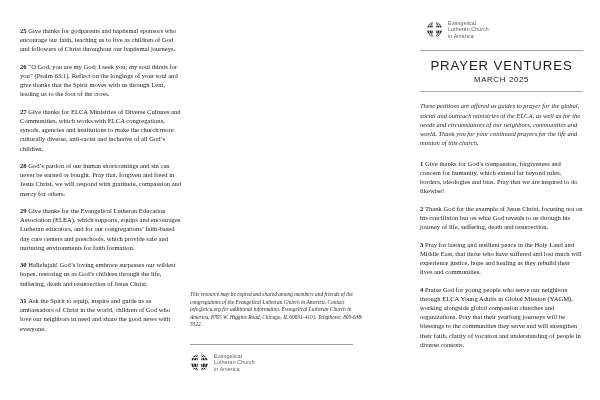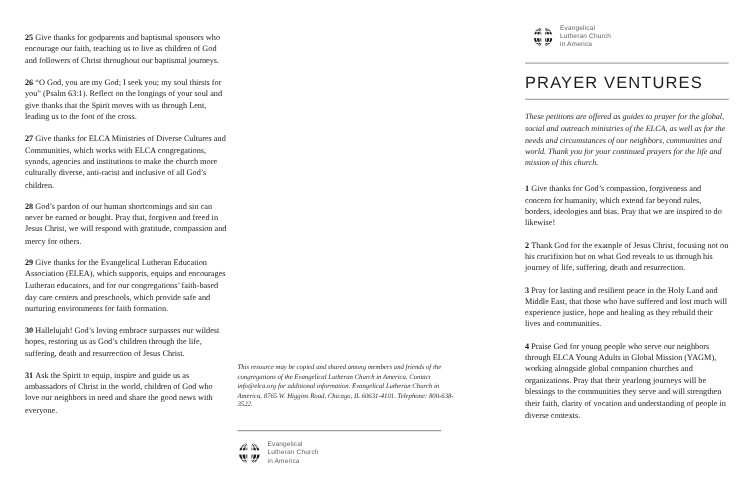--- a/index.html
+++ b/index.html
@@ -104,20 +104,21 @@
     margin-left: 6px;
     margin-bottom: 11px;
   }
   .rule {
     width: 100%;
     height: 1px;
     background: #a8a8a8;
   }
   .title-wrap {
     padding: 7px 0 6px 0;
+    text-align: center;
   }
   .title {
     font-family: "Liberation Sans", sans-serif;
     font-size: 13.2px;
     letter-spacing: 0.9px;
     color: #1c1c1c;
     line-height: 15px;
   }
   .subtitle {
     font-family: "Liberation Sans", sans-serif;
@@ -240,20 +241,21 @@
         <div>Evangelical</div>
         <div>Lutheran Church</div>
         <div>in America</div>
       </div>
     </div>
 
     <div class="rule"></div>
 
     <div class="title-wrap">
       <div class="title">PRAYER VENTURES</div>
+      <div class="subtitle">MARCH 2025</div>
     </div>
 
     <div class="rule"></div>
 
     <p class="intro">These petitions are offered as guides to prayer for the global, social and outreach ministries of the ELCA, as well as for the needs and circumstances of our neighbors, communities and world. Thank you for your continued prayers for the life and mission of this church.</p>
 
     <div class="right-prayers">
       <p class="prayer">
         <span class="pnum">1 </span>
         <span>Give thanks for God’s compassion, forgiveness and concern for humanity, which extend far beyond rules, borders, ideologies and bias. Pray that we are inspired to do likewise!</span>

